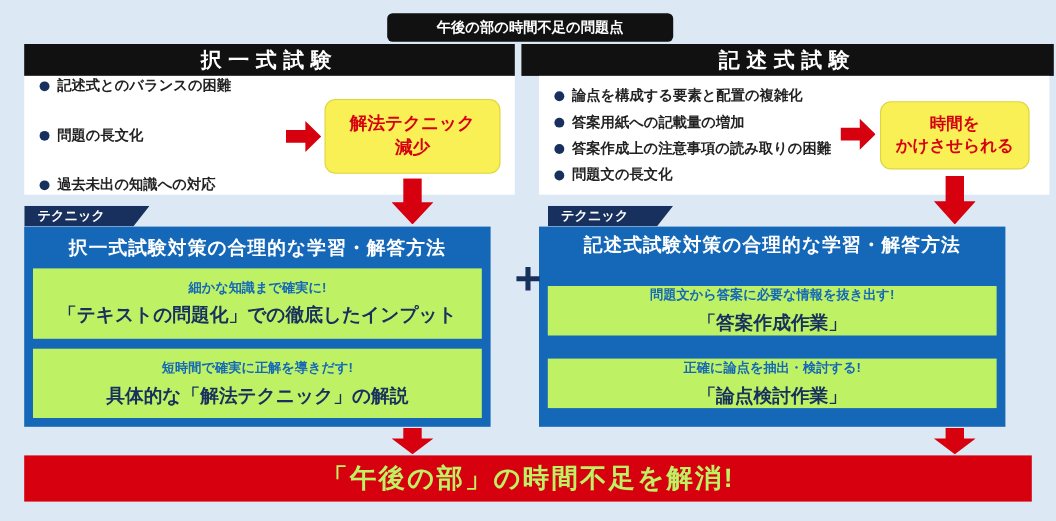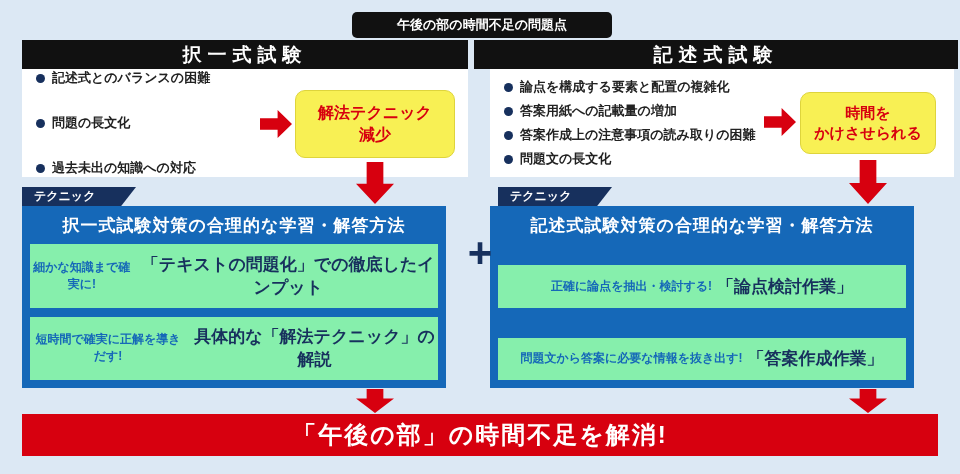--- a/index.html
+++ b/index.html
@@ -69,36 +69,36 @@
   .panel{
     position:absolute; top:206px; width:424px; height:182px; background:#1568b8;
     display:flex; flex-direction:column; padding:0 8px 8px;
   }
   .panel-left{ left:22px; } .panel-right{ left:490px;gap:21px; }
   .panel-title{
     height:38px; display:flex; align-items:center; justify-content:center;
     color:#fff; font-size:17px; font-weight:bold; letter-spacing:1px;
   }
   .inner{
-    background:#86efac; flex:1; display:flex; flex-direction:row;
+    background:#bef264; flex:1; display:flex; flex-direction:column;
     align-items:center; justify-content:center; gap:5px; text-align:center;
   }
   .inner.first{ margin-bottom:9px; }
   .inner .lead{ font-size:12px; font-weight:bold; color:#1568b8; }
   .inner .big{ font-size:17px; font-weight:bold; color:#17305d; }
 
   .plus{
     position:absolute; left:460px; top:228px; width:40px; height:50px;
     display:flex; align-items:center; justify-content:center;
     font-size:42px; font-weight:bold; color:#17305d;
   }
 
   .footer{
     position:absolute; left:22px; top:414px; width:916px; height:42px; background:#d7000f;
-    color:#ffffff; display:flex; align-items:center; justify-content:center;
+    color:#bef264; display:flex; align-items:center; justify-content:center;
     font-size:24px; font-weight:bold; letter-spacing:2px;
   }
 </style>
 </head>
 <body>
 
 <div class="page">
 
   <div class="top-banner">午後の部の時間不足の問題点</div>
 
@@ -164,27 +164,27 @@
       <div class="big">「テキストの問題化」での徹底したインプット</div>
     </div>
     <div class="inner">
       <div class="lead">短時間で確実に正解を導きだす!</div>
       <div class="big">具体的な「解法テクニック」の解説</div>
     </div>
   </div>
 
   <div class="panel panel-right">
     <div class="panel-title">記述式試験対策の合理的な学習・解答方法</div>
+    <div class="inner">
+      <div class="lead">問題文から答案に必要な情報を抜き出す!</div>
+      <div class="big">「答案作成作業」</div>
+    </div>
     <div class="inner first">
       <div class="lead">正確に論点を抽出・検討する!</div>
       <div class="big">「論点検討作業」</div>
-    </div>
-    <div class="inner">
-      <div class="lead">問題文から答案に必要な情報を抜き出す!</div>
-      <div class="big">「答案作成作業」</div>
     </div>
   </div>
 
   <div class="plus">+</div>
 
   <div class="arrow-down ad3"></div>
   <div class="arrow-down ad4"></div>
 
   <div class="footer">「午後の部」の時間不足を解消!</div>
 

